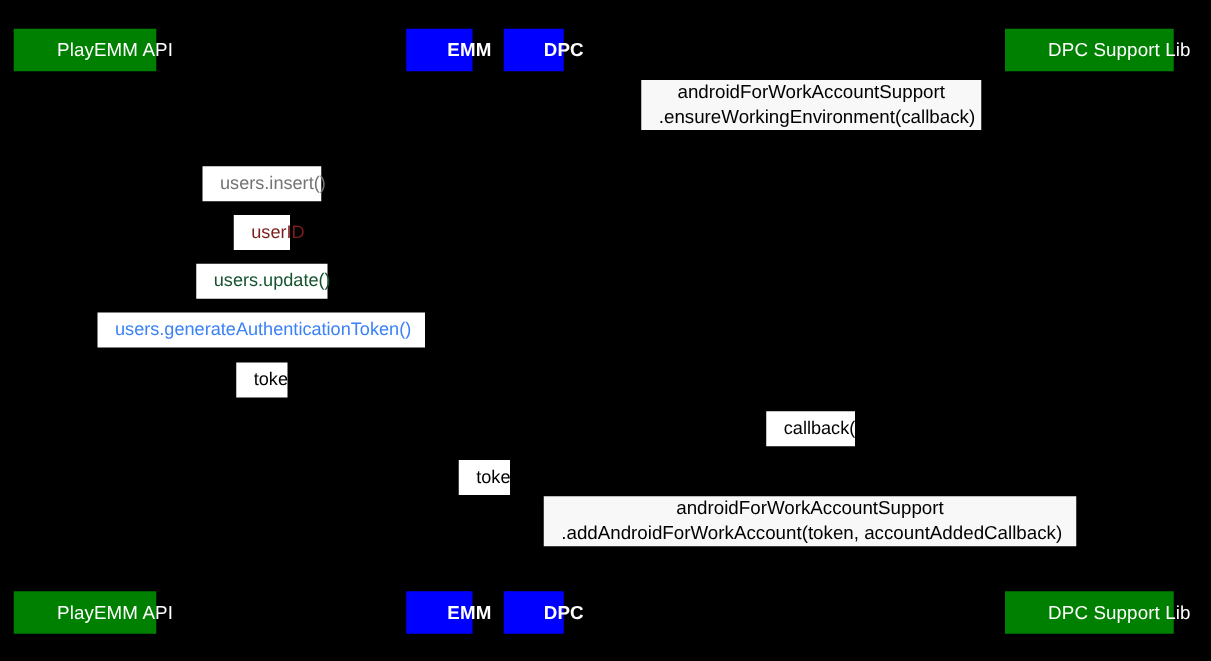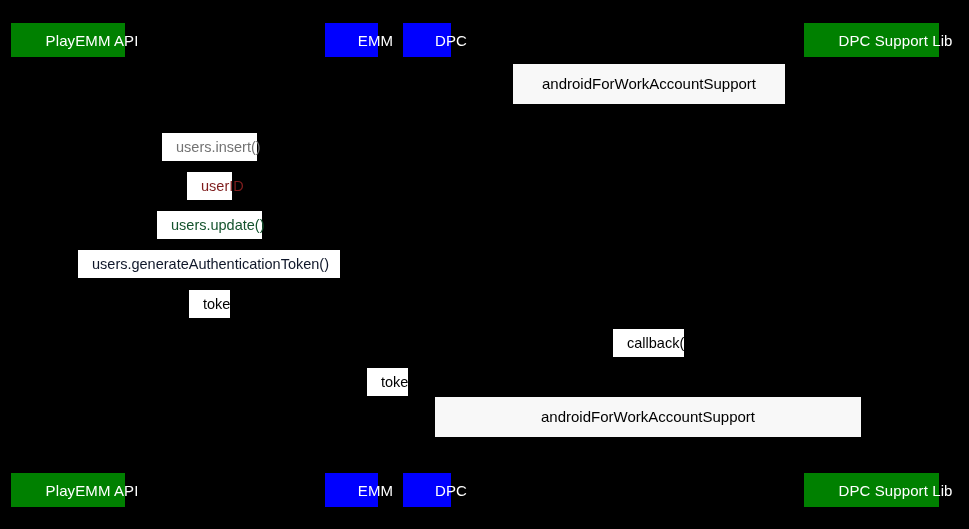--- a/index.html
+++ b/index.html
@@ -35,21 +35,21 @@
     justify-content: center;
     color: #ffffff;
     font-size: 15px;
     line-height: 1;
     letter-spacing: 0.1px;
     white-space: nowrap;
     user-select: none;
     padding-left: 48px;
   }
   .participant.green { background: #008000; }
-  .participant.blue  { background: #0000ff; }
+  .participant.blue  { background: #0000ff; font-weight: bold; }
 
   .msg-label {
     position: absolute;
     box-sizing: border-box;
     color: #000000;
     font-size: 14.5px;
     line-height: 19px;
     text-align: center;
     white-space: pre;
     background: #ffffff;
@@ -95,22 +95,22 @@
     </div>
     <div class="participant blue" style="left: 403px; top: 473px; width: 44px; height: 34px; background: rgb(0, 0, 255); color: rgb(255, 255, 255);">
       <span>DPC</span>
     </div>
     <div class="participant green" style="left: 804px; top: 23px; width: 135px; height: 34px; background: rgb(0, 128, 0); color: rgb(255, 255, 255);">
       <span>DPC Support Lib</span>
     </div>
     <div class="participant green" style="left: 804px; top: 473px; width: 135px; height: 34px; background: rgb(0, 128, 0); color: rgb(255, 255, 255);">
       <span>DPC Support Lib</span>
     </div>
-    <div class="msg-label multiline" style="left: 513px; top: 64px; width: 272px; height: 40px; background: rgb(248, 248, 248); color: rgb(0, 0, 0);"><span class="ln">androidForWorkAccountSupport</span></div>
+    <div class="msg-label multiline" style="left: 513px; top: 64px; width: 272px; height: 40px; background: rgb(248, 248, 248); color: rgb(0, 0, 0);"><span class="ln">androidForWorkAccountSupport</span><span class="ln">.ensureWorkingEnvironment(callback)</span></div>
     <div class="msg-label" style="left: 162px; top: 133px; width: 95px; height: 19px; background: rgb(255, 255, 255); color: #737373;"><span class="ln">users.insert()</span></div>
     <div class="msg-label" style="left: 187px; top: 172px; width: 45px; height: 19px; background: rgb(255, 255, 255); color: #7f1d1d;"><span class="ln">userID</span></div>
     <div class="msg-label" style="left: 157px; top: 211px; width: 105px; height: 19px; background: rgb(255, 255, 255); color: #14532d;"><span class="ln">users.update()</span></div>
-    <div class="msg-label" style="left: 78px; top: 250px; width: 262px; height: 14px; background: rgb(255, 255, 255); color: #0f172a;"><span class="ln">users.generateAuthenticationToken()</span></div>
+    <div class="msg-label" style="left: 78px; top: 250px; width: 262px; height: 14px; background: rgb(255, 255, 255); color: #3b82f6;"><span class="ln">users.generateAuthenticationToken()</span></div>
     <div class="msg-label" style="left: 189px; top: 290px; width: 41px; height: 19px; background: rgb(255, 255, 255); color: rgb(0, 0, 0);"><span class="ln">token</span></div>
     <div class="msg-label" style="left: 613px; top: 329px; width: 71px; height: 19px; background: rgb(255, 255, 255); color: rgb(0, 0, 0); align-items: flex-end;"><span class="ln">callback()</span></div>
     <div class="msg-label" style="left: 367px; top: 368px; width: 41px; height: 19px; background: rgb(255, 255, 255); color: rgb(0, 0, 0);"><span class="ln">token</span></div>
-    <div class="msg-label multiline" style="left: 435px; top: 397px; width: 426px; height: 40px; background: rgb(248, 248, 248); color: rgb(0, 0, 0);"><span class="ln">androidForWorkAccountSupport</span></div>
+    <div class="msg-label multiline" style="left: 435px; top: 397px; width: 426px; height: 40px; background: rgb(248, 248, 248); color: rgb(0, 0, 0);"><span class="ln">androidForWorkAccountSupport</span><span class="ln">.addAndroidForWorkAccount(token, accountAddedCallback)</span></div>
   </div>
 
 </body></html>

